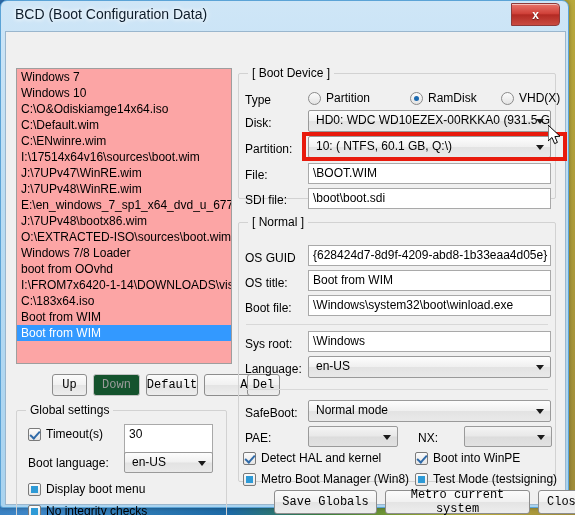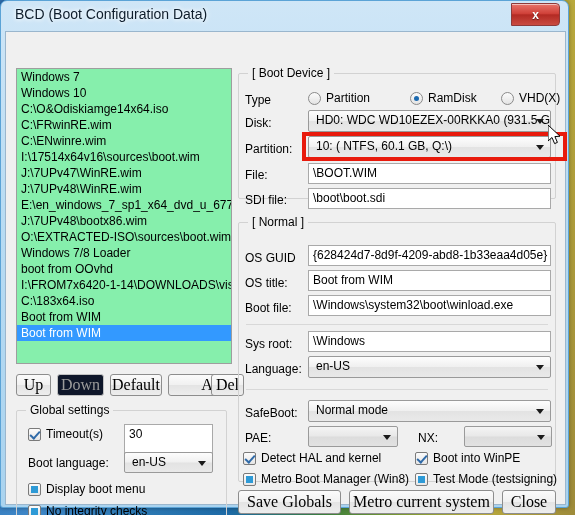--- a/index.html
+++ b/index.html
@@ -68,25 +68,26 @@
   .combo.empty{background:linear-gradient(180deg,#f4f4f4 0%,#e8e8e8 48%,#dcdcdc 52%,#e2e2e2 100%);}
   .combo .arw{
     position:absolute;right:6px;top:50%;margin-top:-2px;
     width:0;height:0;border-left:4px solid transparent;border-right:4px solid transparent;
     border-top:5px solid #1a1a1a;
   }
   .btn{
     position:absolute;box-sizing:border-box;
     border:1px solid #8d8d8d;border-radius:3px;
     background:linear-gradient(180deg,#fbfbfb 0%,#f1f1f1 48%,#e4e4e4 52%,#ededed 100%);
-    font-size:16px;color:#000;text-align:center;cursor:pointer;
+    font-size:12px;color:#000;text-align:center;cursor:pointer;
     display:flex;align-items:center;justify-content:center;
-    font-family:Liberation Serif, serif;
-  }
-  .btn.disabled{color:#9b9b9b;border-color:#c2c2c2;background:#0f172a;cursor:default;}
+    font-family:Liberation Mono, monospace;
+    margin-left:36px;
+  }
+  .btn.disabled{color:#9b9b9b;border-color:#c2c2c2;background:#14532d;cursor:default;}
 
   .group{
     position:absolute;box-sizing:border-box;
     border:1px solid #d2d2d2;border-radius:2px;
   }
   .group-title{
     position:absolute;top:-8px;left:9px;background:#f0f0f0;
     padding:0 4px;font-size:12px;color:#000;white-space:nowrap;
   }
 
@@ -117,21 +118,21 @@
   }
   .rb .circ.on:after{
     content:"";position:absolute;left:3px;top:3px;width:5px;height:5px;
     border-radius:50%;background:#1c6ab0;
   }
   .rb .t{margin-left:5px;font-size:12px;color:#000;white-space:nowrap;}
 
   
   .listbox{
     position:absolute;left:10px;top:36px;width:216px;height:296px;
-    background:#86efac;border:1px solid #9e9e9e;box-sizing:border-box;
+    background:#fca5a5;border:1px solid #9e9e9e;box-sizing:border-box;
     overflow:hidden;
   }
   .li{
     font-size:12px;color:#000;height:16px;line-height:16px;
     padding-left:4px;white-space:nowrap;overflow:hidden;cursor:default;
   }
   .li.sel{background:#3399ff;color:#fff;}
 
   
   .sep{position:absolute;height:1px;background:#d8d8d8;}
@@ -156,21 +157,21 @@
       <div class="x">x</div>
     </div>
   </div>
 
   <div class="client">
 
     <div class="listbox" id="boot-list">
         <div class="li">Windows 7</div>
         <div class="li">Windows 10</div>
         <div class="li">C:\O&amp;Odiskiamge14x64.iso</div>
-        <div class="li">C:\FRwinRE.wim</div>
+        <div class="li">C:\Default.wim</div>
         <div class="li">C:\ENwinre.wim</div>
         <div class="li">I:\17514x64v16\sources\boot.wim</div>
         <div class="li">J:\7UPv47\WinRE.wim</div>
         <div class="li">J:\7UPv48\WinRE.wim</div>
         <div class="li">E:\en_windows_7_sp1_x64_dvd_u_67733</div>
         <div class="li">J:\7UPv48\bootx86.wim</div>
         <div class="li">O:\EXTRACTED-ISO\sources\boot.wim</div>
         <div class="li">Windows 7/8 Loader</div>
         <div class="li">boot from OOvhd</div>
         <div class="li">I:\FROM7x6420-1-14\DOWNLOADS\vista_</div>

